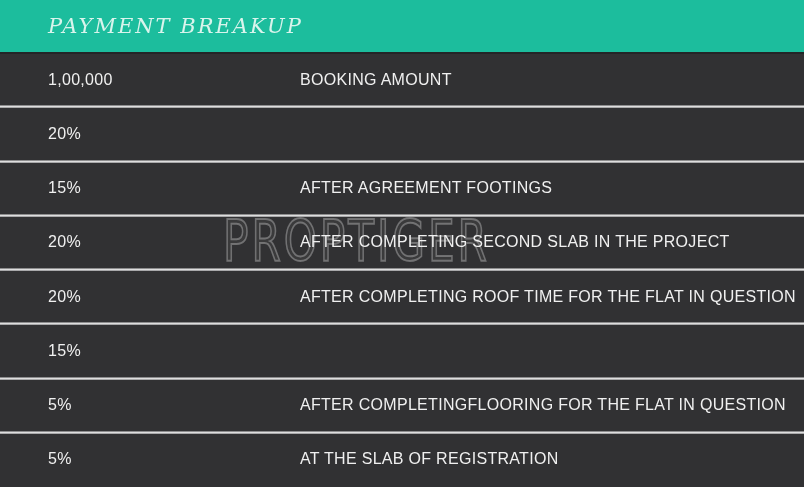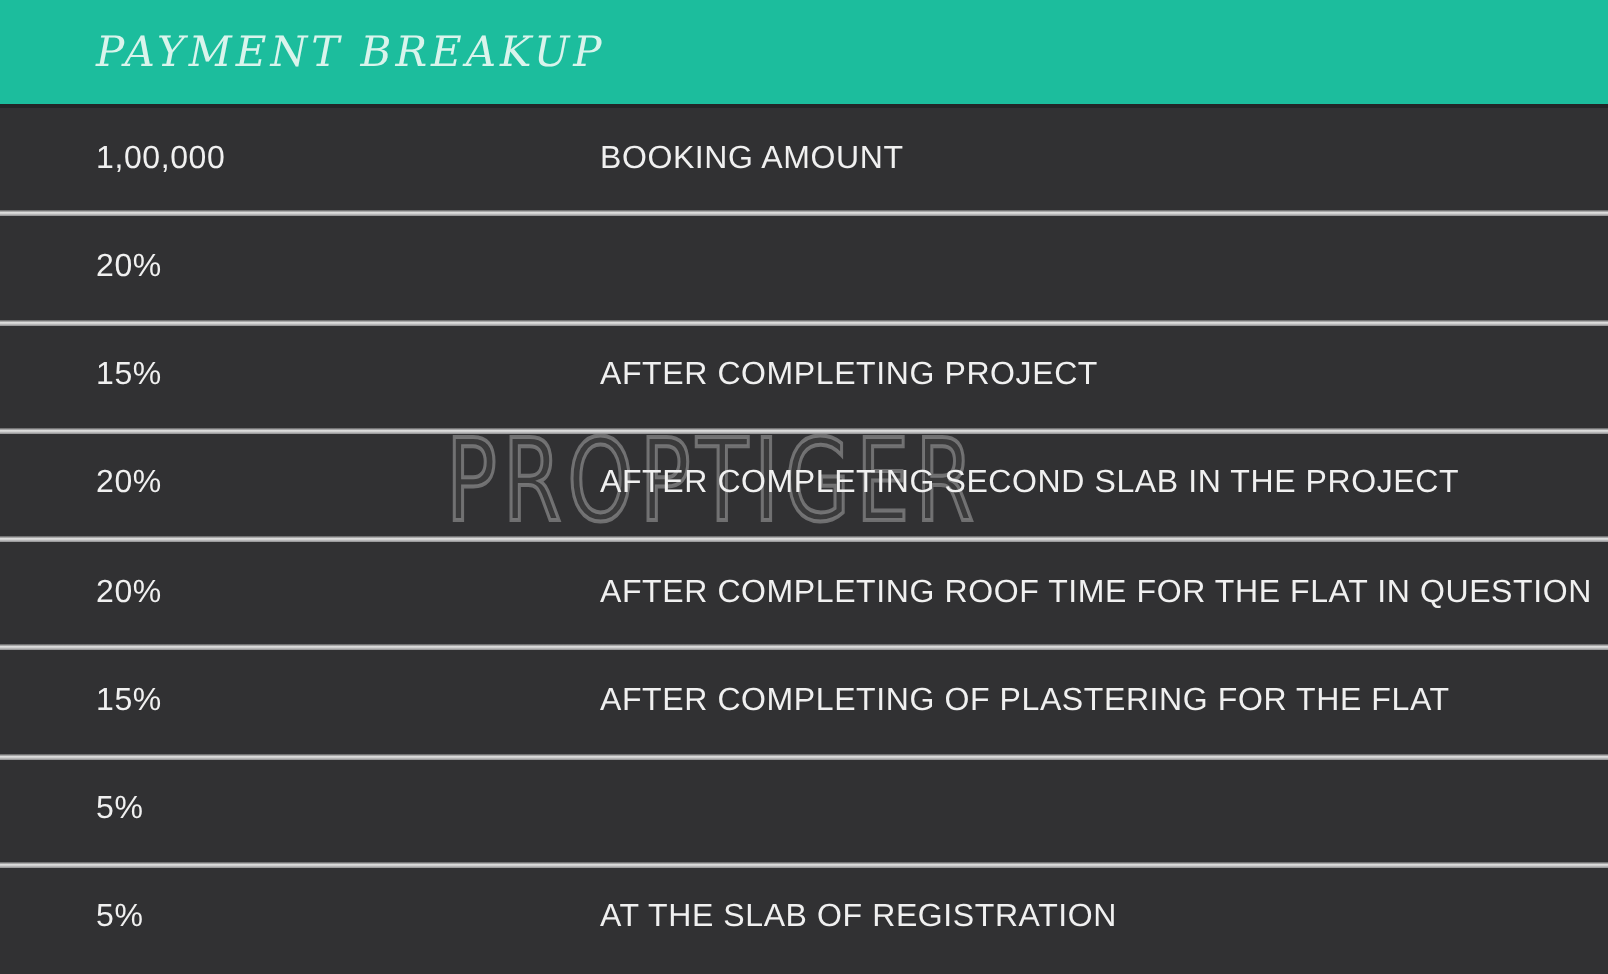--- a/index.html
+++ b/index.html
@@ -93,40 +93,40 @@
     <div class="cell value">1,00,000</div>
     <div class="cell label">BOOKING AMOUNT</div>
   </div>
 <div class="sep"></div>
   <div class="row">
     <div class="cell value">20%</div>
   </div>
 <div class="sep"></div>
   <div class="row">
     <div class="cell value">15%</div>
-    <div class="cell label">AFTER COMPLETING PROJECT</div>
+    <div class="cell label">AFTER AGREEMENT FOOTINGS</div>
   </div>
 <div class="sep"></div>
   <div class="row">
     <div class="cell value">20%</div>
     <div class="cell label">AFTER COMPLETING SECOND SLAB IN THE PROJECT</div>
   </div>
 <div class="sep"></div>
   <div class="row">
     <div class="cell value">20%</div>
     <div class="cell label">AFTER COMPLETING ROOF TIME FOR THE FLAT IN QUESTION</div>
   </div>
 <div class="sep"></div>
   <div class="row">
     <div class="cell value">15%</div>
-    <div class="cell label">AFTER COMPLETING OF PLASTERING FOR THE FLAT</div>
   </div>
 <div class="sep"></div>
   <div class="row">
     <div class="cell value">5%</div>
+    <div class="cell label">AFTER COMPLETINGFLOORING FOR THE FLAT IN QUESTION</div>
   </div>
 <div class="sep"></div>
   <div class="row">
     <div class="cell value">5%</div>
     <div class="cell label">AT THE SLAB OF REGISTRATION</div>
   </div>
 </div>
   <div class="watermark">PROPTIGER</div>
 </div>
 

